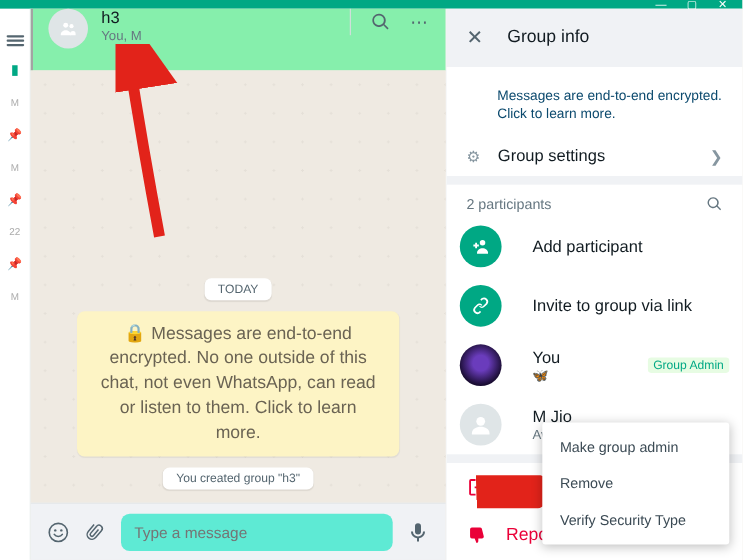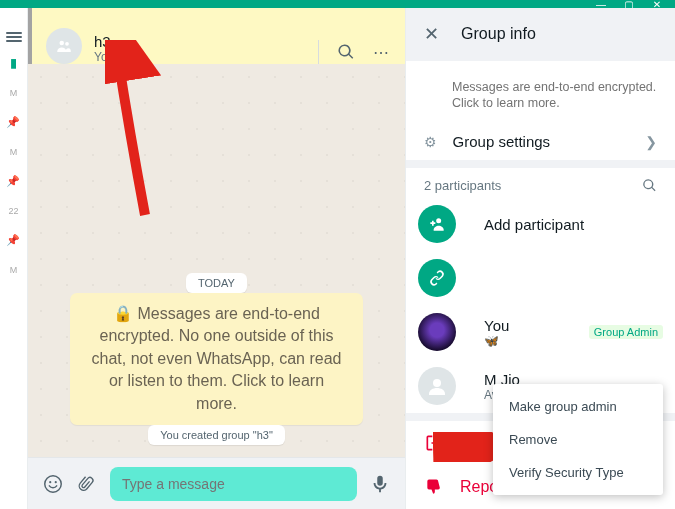--- a/index.html
+++ b/index.html
@@ -3,38 +3,38 @@
 <meta charset="utf-8">
 <style>
 * { box-sizing: border-box; margin: 0; padding: 0; font-family: -apple-system, BlinkMacSystemFont, "Segoe UI", Helvetica, Arial, sans-serif; }
 body { width: 675px; height: 509px; overflow: hidden; background: #fff; position: relative; }
 .titlebar { height: 8px; background: #00a884; display: flex; justify-content: flex-end; align-items: center; padding-right: 4px; }
 .titlebar span { width: 28px; text-align: center; color: #fff; font-size: 10px; }
 .app { display: flex; height: 501px; }
 .left-strip { width: 28px; background: #fff; border-right: 1px solid #e9edef; padding-top: 28px; display: flex; flex-direction: column; align-items: center; gap: 18px; font-size: 9px; color: #aaa; }
 .left-strip .pin { color: #9aa; font-size: 11px;}
 .chat-col { flex: 1; display: flex; flex-direction: column; background: #efeae2; position: relative; }
-.chat-header { height: 56px; background: #fef9c3; border-left: 4px solid #a3a3a3; display: flex; align-items: flex-end; padding: 0 14px; gap: 12px; }
+.chat-header { height: 56px; background: #86efac; border-left: 2px solid #a3a3a3; display: flex; align-items: flex-start; padding: 0 14px; gap: 12px; }
 .avatar-sm { width: 36px; height: 36px; border-radius: 50%; background: #dfe5e7; display:flex; align-items:center; justify-content:center; color:#fff;}
 .chat-title-area { flex: 1; cursor: pointer; }
 .chat-title { font-size: 15px; color: #111b21; }
 .chat-sub { font-size: 12px; color: #667781; }
 .hdr-icons { display: flex; gap: 18px; align-items:center; color: #54656f; }
 .vline { width: 1px; height: 24px; background: #d7dcdf; }
-.chat-body { flex: 1; display: flex; flex-direction: column; justify-content: flex-end; align-items: center; padding: 12px 42px; background: #efeae2; background-image: radial-gradient(#e5e0d8 1px, transparent 1px); background-size: 26px 26px; }
+.chat-body { flex: 1; display: flex; flex-direction: column; justify-content: flex-end; align-items: center; padding: 12px 42px; gap: 10px; background: #efeae2; background-image: radial-gradient(#e5e0d8 1px, transparent 1px); background-size: 26px 26px; }
 .pill { background: #fff; border-radius: 6px; padding: 4px 12px; font-size: 11px; color: #54656f; box-shadow: 0 1px 1px rgba(0,0,0,.08);}
 .enc-box { background: #fdf4c5; border-radius: 7px; padding: 10px 20px; font-size: 16px; color: #6a6353; text-align: center; line-height: 1.4; max-width: 360px; box-shadow: 0 1px 1px rgba(0,0,0,.06);}
 .chat-input { height: 52px; background: #f0f2f5; display: flex; align-items: center; gap: 12px; padding: 0 14px; color: #54656f; border-top: 1px solid #e4e7e9;}
 .msg-input { flex: 1; height: 34px; border-radius: 8px; background: #5eead4; border: none; padding: 0 12px; font-size: 14px; color: #667781; outline: none;}
 .info-col { width: 270px; background: #fff; display: flex; flex-direction: column; border-left: 1px solid #e9edef; }
 .info-header { height: 56px; background: #f0f2f5; display: flex; align-items: center; gap: 22px; padding: 0 18px; color: #111b21; }
 .xbtn { font-size: 18px; color: #54656f; cursor:pointer; font-weight: 300;}
 .info-title { font-size: 16px; }
 .sec { background: #fff; border-bottom: 8px solid #f0f2f5; }
-.enc-hint { font-size: 12.5px; color: #737373; padding: 18px 18px 12px 46px; line-height: 1.3;}
+.enc-hint { font-size: 12.5px; color: #0c4a6e; padding: 18px 18px 12px 46px; line-height: 1.3;}
 .row { display: flex; align-items: center; padding: 10px 18px; gap: 16px; cursor:pointer; }
 .row-label { font-size: 15px; color: #111b21; flex:1; }
 .gear { color: #8696a0; font-size: 14px;}
 .chev { color: #8696a0; font-size: 14px;}
 .part-hdr { display:flex; align-items:center; justify-content:space-between; padding: 10px 18px 4px; font-size: 13px; color:#667781;}
 .part-row { display:flex; align-items:center; padding: 8px 12px; gap: 28px; cursor:pointer;}
 .part-row .av { width: 38px; height: 38px; border-radius: 50%; display:flex; align-items:center; justify-content:center; flex-shrink:0;}
 .av-green { background: #00a884; color:#fff;}
 .av-gray { background: #dfe5e7; color:#fff;}
 .av-dark { background: radial-gradient(circle at 50% 45%, #6a3cbc 25%, #1a0d33 70%); }
@@ -150,20 +150,23 @@
         <div class="part-info">
             <div class="part-name">Add participant</div>
           </div>
       </div>
       <div class="part-row">
         <div class="av av-green">
           <svg viewBox="0 0 24 24" style="width:18px;height:18px;fill:#fff">
               <path d="M10 13a5 5 0 007 0l3-3a5 5 0 00-7-7l-1.5 1.5 1.4 1.4L14 4.8a3 3 0 014.2 4.2l-3 3a3 3 0 01-4.2 0zM14 11a5 5 0 00-7 0l-3 3a5 5 0 007 7l1.5-1.5-1.4-1.4L10 19.2a3 3 0 01-4.2-4.2l3-3a3 3 0 014.2 0z"></path>
             </svg>
         </div>
+        <div class="part-info">
+            <div class="part-name">Invite to group via link</div>
+          </div>
       </div>
       <div class="part-row">
         <div class="av av-dark"></div>
         <div class="part-info">
           <div class="part-name">You</div>
           <div class="part-sub">🦋</div>
         </div>
         <span class="badge">Group Admin</span>
       </div>
       <div class="part-row">

